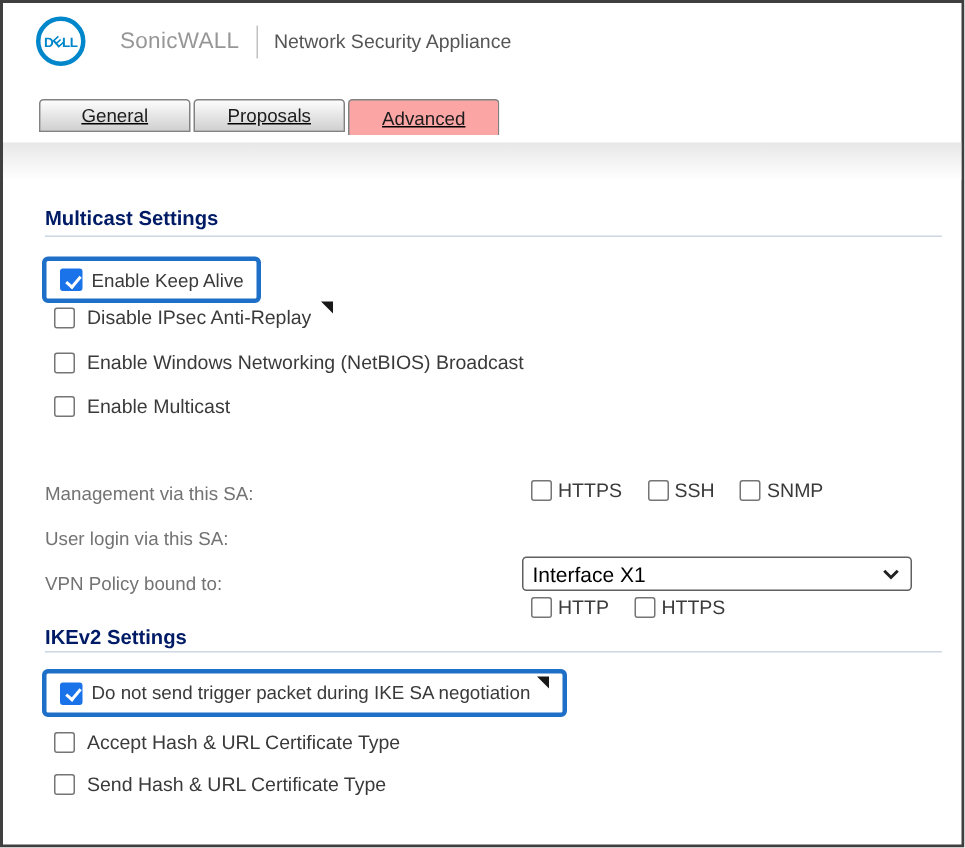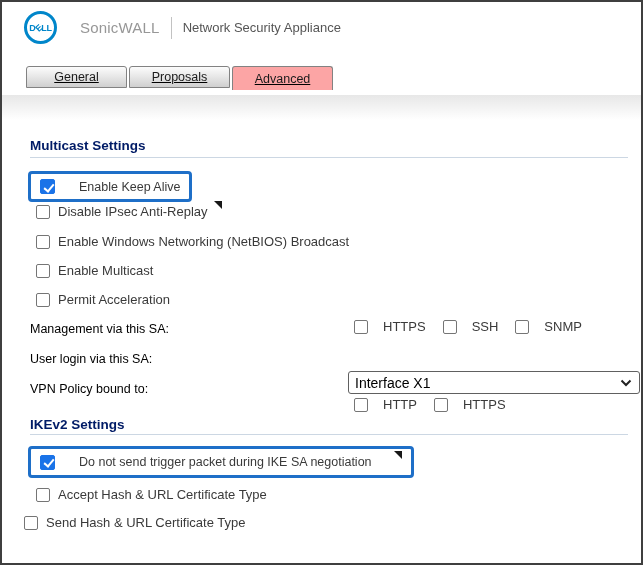--- a/index.html
+++ b/index.html
@@ -36,44 +36,44 @@
   .rule{position:absolute;left:28px;right:13px;height:1px;background:#ccd7e3;}
   .rule-adv{top:155px;} .rule-ike{top:432px;}
   
   .check-row{position:absolute;display:flex;align-items:center;gap:8px;
     font-size:13px;color:#3a3a3a;white-space:nowrap;}
   .row-antireplay{left:34px;top:202px;}
   .row-netbios{left:34px;top:232px;}
   .row-multicast{left:34px;top:261px;}
   .row-permit{left:34px;top:290px;}
   .row-accept{left:34px;top:485px;}
-  .row-send{left:22px;top:513px;}
+  .row-send{left:34px;top:513px;}
   .cb{width:14px;height:14px;box-sizing:border-box;border:1px solid #757575;border-radius:2px;
     background:#fff;position:relative;flex:none;cursor:default;}
   .cb.checked{background:var(--accent_blue);border-color:var(--accent_blue);width:15px;height:15px;}
   .cb.checked::after{
     content:"";position:absolute;left:4.5px;top:1.5px;width:4px;height:8px;
     border:solid #fff;border-width:0 2px 2px 0;transform:rotate(40deg);
   }
   .marker{width:0;height:0;border-top:8px solid #181818;border-left:8px solid transparent;
     position:relative;top:-7px;margin-left:-2px;flex:none;}
   
   .hl{position:absolute;box-sizing:border-box;border:3px solid var(--highlight_border);
-    border-radius:4px;display:flex;align-items:center;gap:24px;padding:0 9px;height:31px;
+    border-radius:4px;display:flex;align-items:center;gap:6px;padding:0 9px;height:31px;
     background:#fff;white-space:nowrap;font-size:12.5px;color:#3a3a3a;width:max-content;}
   .hl1{left:26px;top:169px;}
   .hl2{left:26px;top:444px;height:32px;}
   
-  .form-label{position:absolute;left:28px;font-size:12.5px;color:#000000;white-space:nowrap;}
+  .form-label{position:absolute;left:28px;font-size:12.5px;color:#737373;white-space:nowrap;}
   .lbl-mgmt{top:320px;} .lbl-login{top:350px;} .lbl-vpn{top:380px;}
   .opts{position:absolute;left:352px;display:flex;align-items:center;}
   .opts-mgmt{top:317px;} .opts-login{top:359px;margin-top:36px;}
-  .opt{display:flex;align-items:center;gap:15px;margin-right:17px;font-size:13px;color:#3a3a3a;}
+  .opt{display:flex;align-items:center;gap:4px;margin-right:17px;font-size:13px;color:#3a3a3a;}
   .dropdown{
-    position:absolute;left:346px;top:369px;width:292px;height:23px;box-sizing:border-box;
+    position:absolute;left:346px;top:369px;width:260px;height:23px;box-sizing:border-box;
     border:1px solid #606060;border-radius:3px;background:#fff;cursor:default;
     display:flex;align-items:center;justify-content:space-between;
     font-size:14px;color:#000;padding:0 7px 0 6px;
   }
 </style>
 </head>
 <body>
 
 <div class="frame">
 
@@ -112,24 +112,20 @@
   <div class="check-row row-netbios">
     <span class="cb"></span>
     <span>Enable Windows Networking (NetBIOS) Broadcast</span>
   </div>
 
   <div class="check-row row-multicast">
     <span class="cb"></span>
     <span>Enable Multicast</span>
   </div>
 
-  <div class="check-row row-permit">
-    <span class="cb"></span>
-    <span>Permit Acceleration</span>
-  </div>
 
   <div class="form-label lbl-mgmt">Management via this SA:</div>
   <div class="opts opts-mgmt">
     <span class="opt">
       <span class="cb"></span>
       <span>HTTPS</span>
     </span>
     <span class="opt">
       <span class="cb"></span>
       <span>SSH</span>

